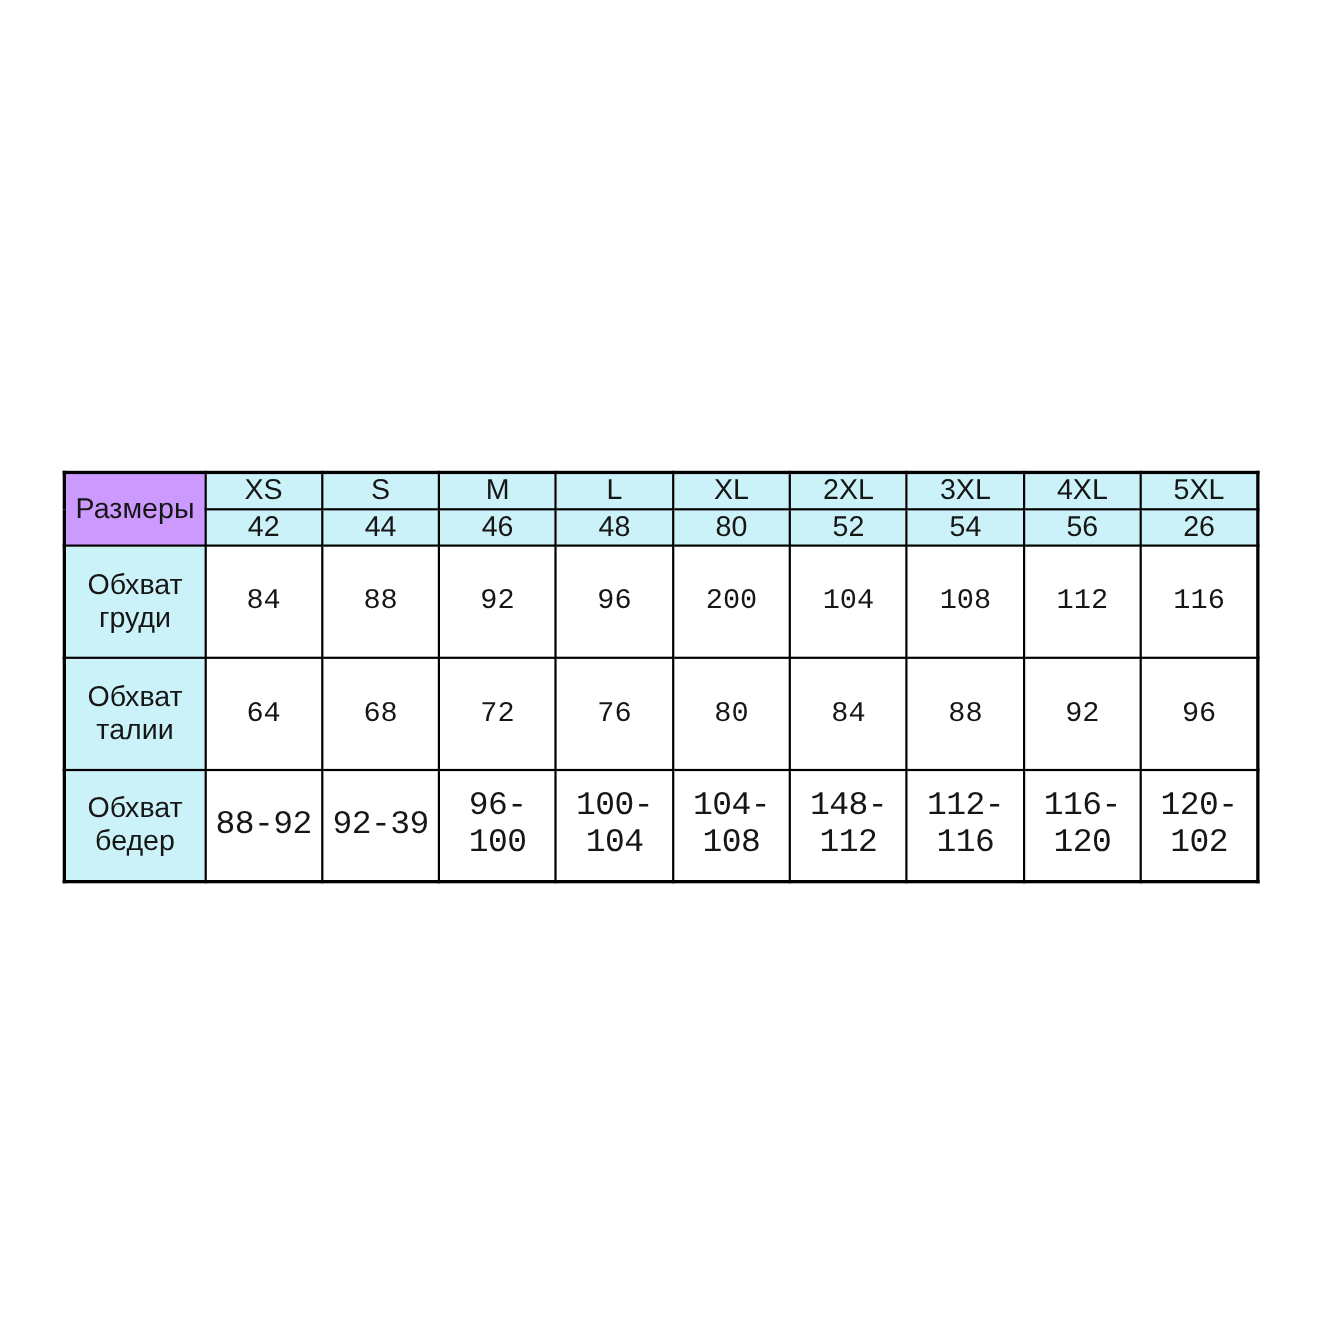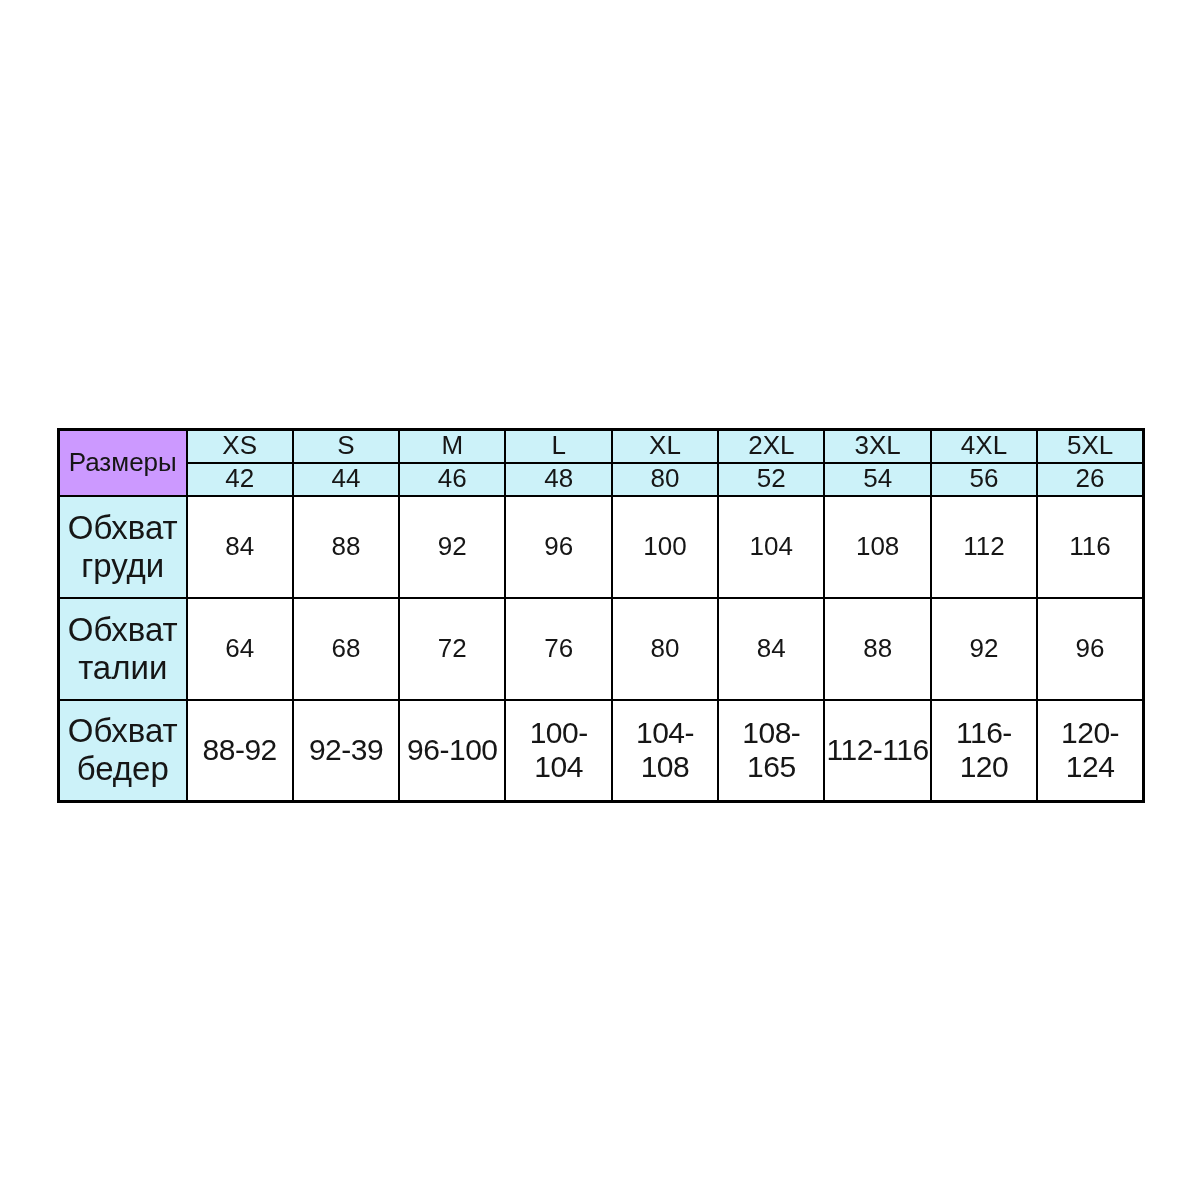--- a/index.html
+++ b/index.html
@@ -21,22 +21,22 @@
     border:2px solid var(--border);
     text-align:center;vertical-align:middle;
     font-weight:normal;font-size:26px;line-height:1.15;
     overflow:hidden;padding:0;}
   col.label-col{width:128px;}
   thead tr{height:33px;}
   thead th{background:var(--header-bg);}
   th.corner{background:var(--corner-bg);font-size:27px;}
   tbody tr{height:102px;}
   tbody th,tbody td{border-top-width:3px;}
-  tbody th.row-label{background:var(--header-bg);font-size:33px;padding:0 6px;}
-  tbody td{background:var(--cell-bg);font-size:27px;}
+  tbody th.row-label{background:var(--header-bg);font-size:26px;padding:0 6px;}
+  tbody td{background:var(--cell-bg);font-size:27px;font-family:Liberation Mono, monospace;}
   tbody tr.hips td{font-size:30px;letter-spacing:-0.5px;}
 </style>
 </head>
 <body>
 
 <div class="page">
   <div class="table-wrap">
     <table class="size-chart">
       <colgroup>
         <col class="label-col">
@@ -75,21 +75,21 @@
           <th>26</th>
         </tr>
       </thead>
       <tbody>
         <tr class="chest">
           <th class="row-label">Обхват груди</th>
           <td>84</td>
           <td>88</td>
           <td>92</td>
           <td>96</td>
-          <td>100</td>
+          <td>200</td>
           <td>104</td>
           <td>108</td>
           <td>112</td>
           <td>116</td>
         </tr>
         <tr class="waist">
           <th class="row-label">Обхват талии</th>
           <td>64</td>
           <td>68</td>
           <td>72</td>
@@ -100,21 +100,21 @@
           <td>92</td>
           <td>96</td>
         </tr>
         <tr class="hips">
           <th class="row-label">Обхват бедер</th>
           <td>88-92</td>
           <td>92-39</td>
           <td>96-100</td>
           <td>100-104</td>
           <td>104-108</td>
-          <td>108-165</td>
+          <td>148-112</td>
           <td>112-116</td>
           <td>116-120</td>
-          <td>120-124</td>
+          <td>120-102</td>
         </tr>
       </tbody>
     </table>
   </div>
 </div>
 
 </body></html>

